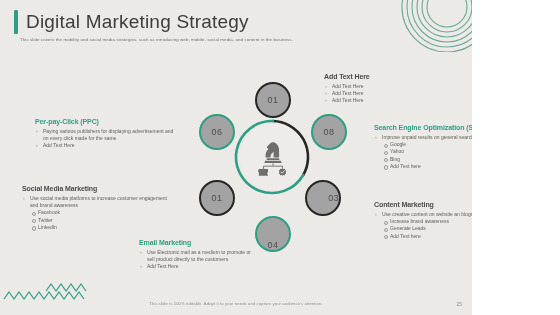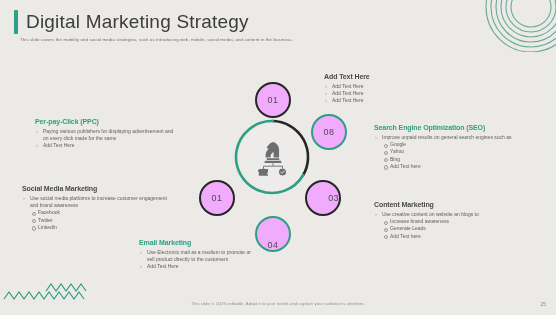--- a/index.html
+++ b/index.html
@@ -5,21 +5,21 @@
   html, body {
     margin: 0;
     padding: 0;
     background: #ffffff;
   }
   body {
     font-family: "Liberation Sans", sans-serif;
   }
   #slide {
     position: relative;
-    width: 556px;
+    width: 472px;
     height: 315px;
     background: #eceae6;
     overflow: hidden;
   }
 
   
   #corner-arcs {
     position: absolute;
     top: -38px;
     right: -30px;
@@ -139,21 +139,21 @@
     left: 193px;
     top: 82px;
     width: 160px;
     height: 176px;
   }
   .node {
     position: absolute;
     width: 36px;
     height: 36px;
     border-radius: 50%;
-    background: #f0abfc;
+    background: #a3a3a3;
     display: flex;
     align-items: center;
     justify-content: center;
     font-size: 9px;
     color: #4d4d4d;
     letter-spacing: 0.4px;
     box-sizing: border-box;
   }
   .ring-dark { border: 2.6px solid #262626; }
   .ring-teal { border: 2.6px solid #2e9e84; }
@@ -275,20 +275,23 @@
     </div>
     <div class="node ring-dark" id="node-03">
       <span>03</span>
     </div>
     <div class="node ring-teal" id="node-04">
       <span>04</span>
     </div>
     <div class="node ring-dark" id="node-05">
       <span>01</span>
     </div>
+    <div class="node ring-teal" id="node-06">
+      <span>06</span>
+    </div>
   </div>
 
   <div class="block" id="block-ppc">
     <div class="block-head head-teal">Per-pay-Click (PPC)</div>
     <ul class="lvl1">
       <li>Paying various publishers for displaying advertisement and on every click made for the same</li>
       <li>Add Text Here</li>
     </ul>
   </div>
 

